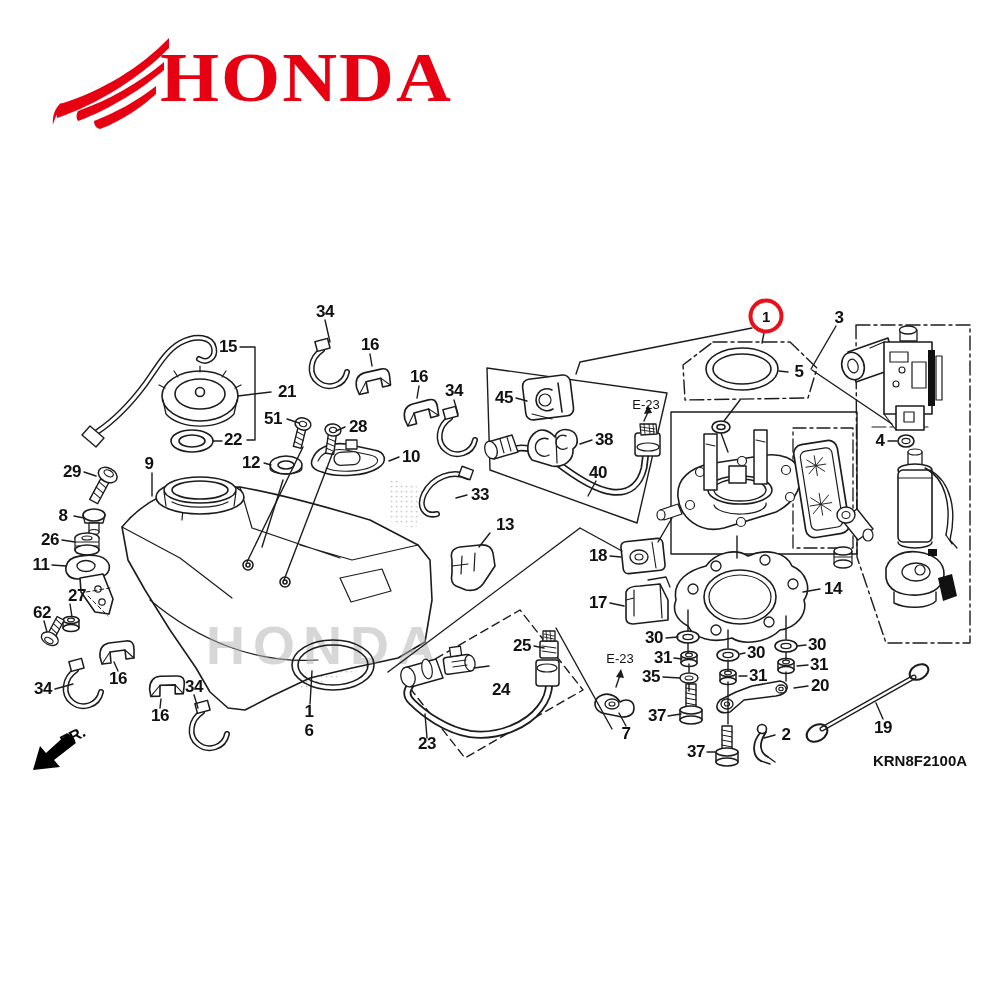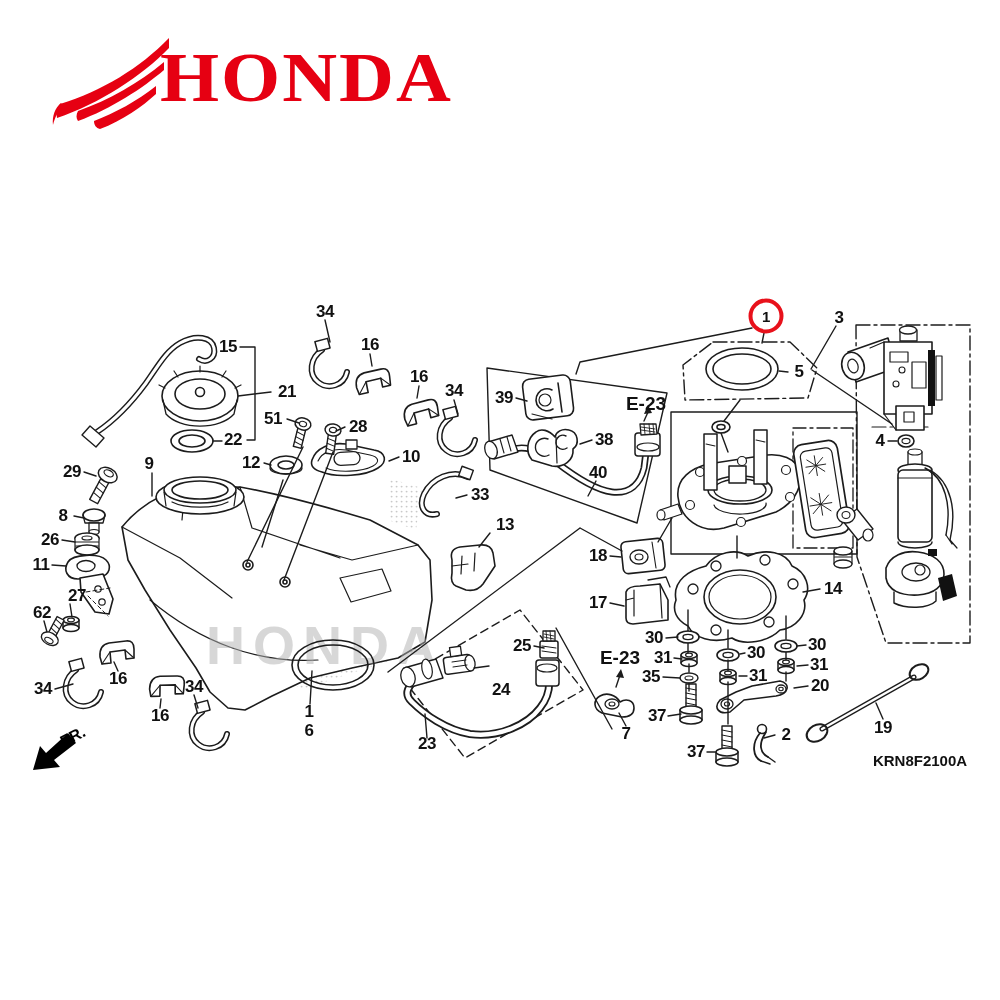--- a/index.html
+++ b/index.html
@@ -3,21 +3,21 @@
 <meta charset="utf-8">
 <style>
   html,body{margin:0;padding:0;background:#fff;}
   #stage{position:relative;width:1000px;height:1000px;background:#fff;overflow:hidden;
          font-family:"Liberation Sans",sans-serif;}
   #diagram-svg{position:absolute;left:0;top:0;}
   
   .co{position:absolute;transform:translate(-50%,-50%);
       font:700 17px "Liberation Sans",sans-serif;color:#111;
       white-space:nowrap;letter-spacing:-0.5px;z-index:5;}
-  .co.ref{font-size:19px;font-weight:700;letter-spacing:0;}
+  .co.ref{font-size:13px;font-weight:400;letter-spacing:0;}
   .co.circled{width:27px;height:27px;border:4px solid #e8111b;border-radius:50%;
       display:flex;align-items:center;justify-content:center;font-size:15px;
       background:rgba(255,255,255,0);}
   
   #logo{position:absolute;left:48px;top:34px;width:500px;height:100px;z-index:4;}
   #logo-wing{position:absolute;left:4px;top:2px;}
   #logo-text{position:absolute;left:112px;top:8px;
       font-family:"Liberation Serif",serif;font-weight:700;font-size:76px;
       letter-spacing:2px;line-height:1;transform:scaleY(.92);transform-origin:top left;}
   
@@ -468,21 +468,21 @@
       <span class="co" style="left: 505px; top: 525px;">13</span>
       <span class="co" style="left: 43px; top: 689px;">34</span>
       <span class="co" style="left: 118px; top: 679px;">16</span>
       <span class="co" style="left: 160px; top: 716px;">16</span>
       <span class="co" style="left: 194px; top: 687px;">34</span>
       <span class="co" style="left: 309px; top: 712px;">1</span>
       <span class="co" style="left: 309px; top: 731px;">6</span>
       <span class="co" style="left: 501px; top: 666px; margin-top: 24px;">24</span>
       <span class="co" style="left: 522px; top: 646px;">25</span>
       <span class="co" style="left: 427px; top: 744px;">23</span>
-      <span class="co" style="left: 504px; top: 398px;">39</span>
+      <span class="co" style="left: 504px; top: 398px;">45</span>
       <span class="co" style="left: 604px; top: 440px;">38</span>
       <span class="co" style="left: 598px; top: 473px;">40</span>
       <span class="co ref" style="left: 646px; top: 404px;">E-23</span>
       <span class="co circled" style="left: 766px; top: 316px; border-color: rgb(232, 17, 27);">1</span>
       <span class="co" style="left: 799px; top: 372px;">5</span>
       <span class="co" style="left: 839px; top: 318px;">3</span>
       <span class="co" style="left: 880px; top: 441px;">4</span>
       <span class="co" style="left: 598px; top: 556px;">18</span>
       <span class="co" style="left: 598px; top: 603px;">17</span>
       <span class="co" style="left: 833px; top: 589px;">14</span>

